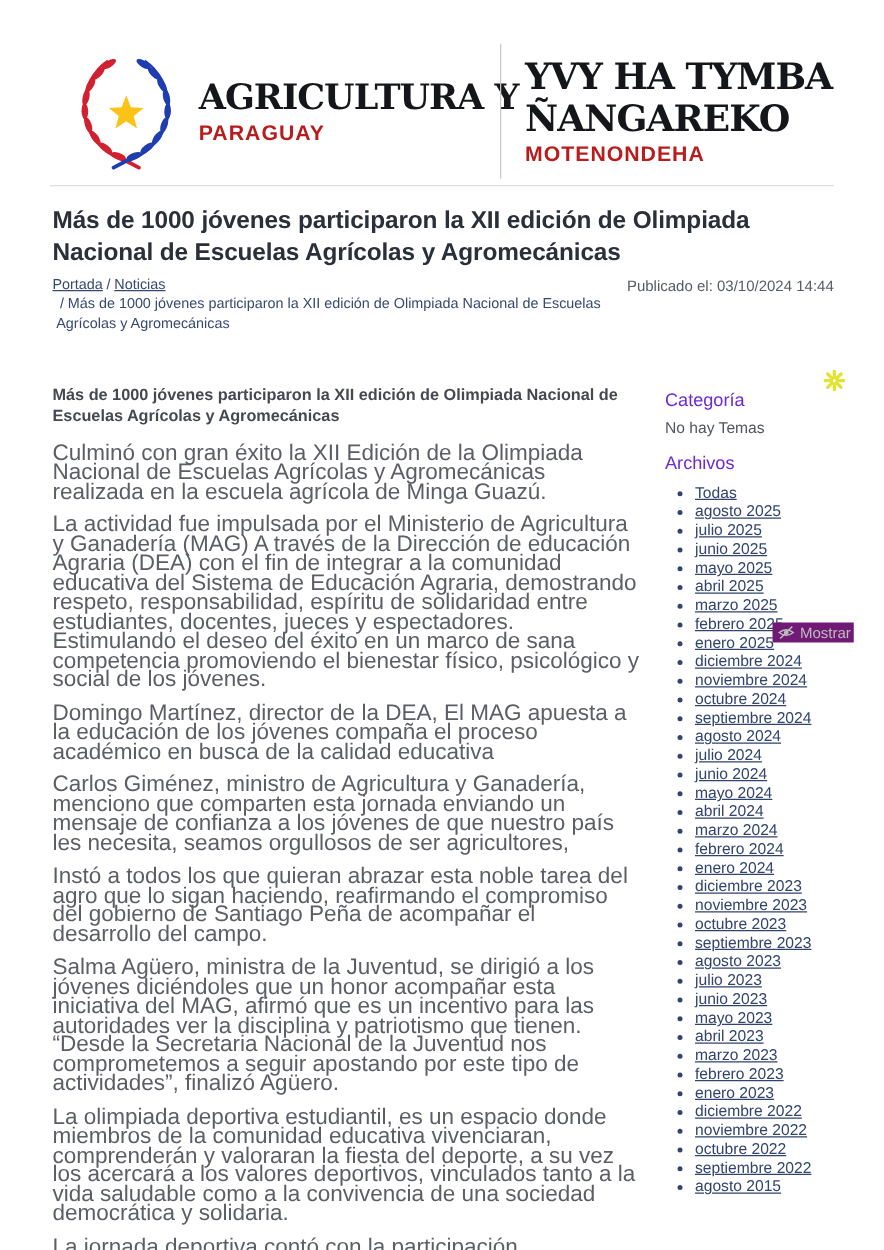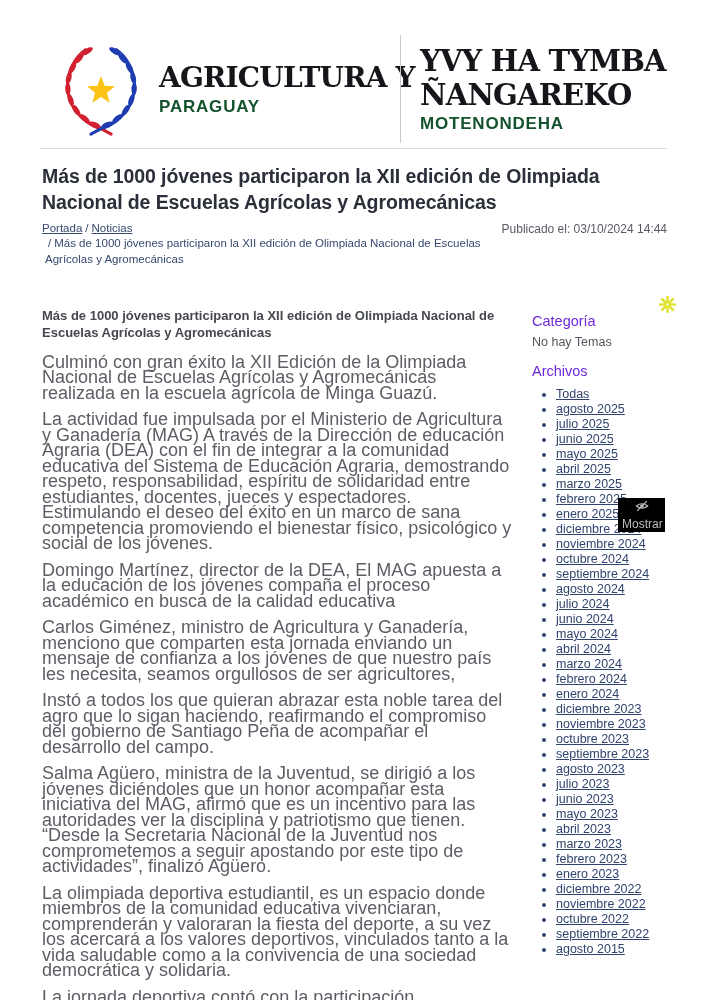--- a/index.html
+++ b/index.html
@@ -6,21 +6,21 @@
   html,body { width:707px; height:1000px; background:#ffffff; overflow:hidden;
               font-family:"Liberation Sans", sans-serif; }
 
   
   .site-header { display:flex; align-items:center; padding:30px 0 0 55px; height:148px; }
   .wreath { width:92px; height:106px; flex:0 0 auto; }
   .logo-text-es { margin-left:12px; width:241px; }
   .kicker { font-size:15px; font-weight:700; letter-spacing:.6px; color:#17191d; }
   .serif-line { font-family:"DejaVu Serif", serif; font-weight:700; font-size:28px;
                 line-height:1.18; color:#14161a; letter-spacing:-0.8px; white-space:nowrap; }
-  .subline { font-size:17px; font-weight:700; letter-spacing:.8px; color:#14532d; margin-top:2px; }
+  .subline { font-size:17px; font-weight:700; letter-spacing:.8px; color:#b91c1c; margin-top:2px; }
   .divider-v { width:1px; height:108px; background:#c9c9c9; margin:0 19px 0 0; flex:0 0 auto; }
   .logo-text-gn .kicker { font-size:17px; }
   .logo-text-gn .serif-line { font-size:29px; }
   .logo-text-gn .subline { font-size:17px; }
 
   .rule { border:none; border-top:1px solid #dedede; margin:0 40px; }
 
   
   .page-title { margin:14px 40px 0 42px; max-width:618px; font-size:19.5px; font-weight:700;
                 color:#2b2f39; line-height:1.34; letter-spacing:-0.1px; }
@@ -41,23 +41,23 @@
   aside { position:relative; flex:1 1 auto; margin-left:20px; min-height:680px; }
   .asterisk { position:absolute; top:3px; right:14px; width:17px; height:17px; }
   .side-title { font-size:14.5px; font-weight:400; color:#6d28d9; }
   .t-cat { margin-top:20px; }
   .side-empty { font-size:12.5px; color:#53565c; margin-top:6px; }
   .t-arch { margin-top:14px; }
   .archives { margin:8px 0 0; padding-left:24px; list-style:disc; color:#31446e; }
   .archives li { font-size:12.5px; line-height:15px; }
   .archives a { color:#31446e; text-decoration:underline; cursor:pointer; }
 
-  .show-tooltip { position:absolute; left:86px; top:205px; background:#000000;
+  .show-tooltip { position:absolute; left:86px; top:205px; background:#701a75;
                   display:flex; align-items:center; gap:4px; padding:1px 2px 1px 4px;
-                  font-size:12px; color:#bdbdbd; white-space:nowrap;flex-direction:column; }
+                  font-size:12px; color:#bdbdbd; white-space:nowrap; }
 </style>
 </head>
 <body>
 
 <header class="site-header">
   <svg class="wreath" viewBox="0 0 100 110" aria-hidden="true">
     <g fill="#d1202f">
       <path d="M47 98 C29 91 13 74 13 52 C13 34 22 19 34 11" fill="none" stroke="#d1202f" stroke-width="2"></path>
       <path d="M46 96 L61 104" fill="none" stroke="#d1202f" stroke-width="3.4" stroke-linecap="round"></path>
       <ellipse cx="0" cy="0" rx="7" ry="2.9" transform="translate(43,94) rotate(20)"></ellipse>

